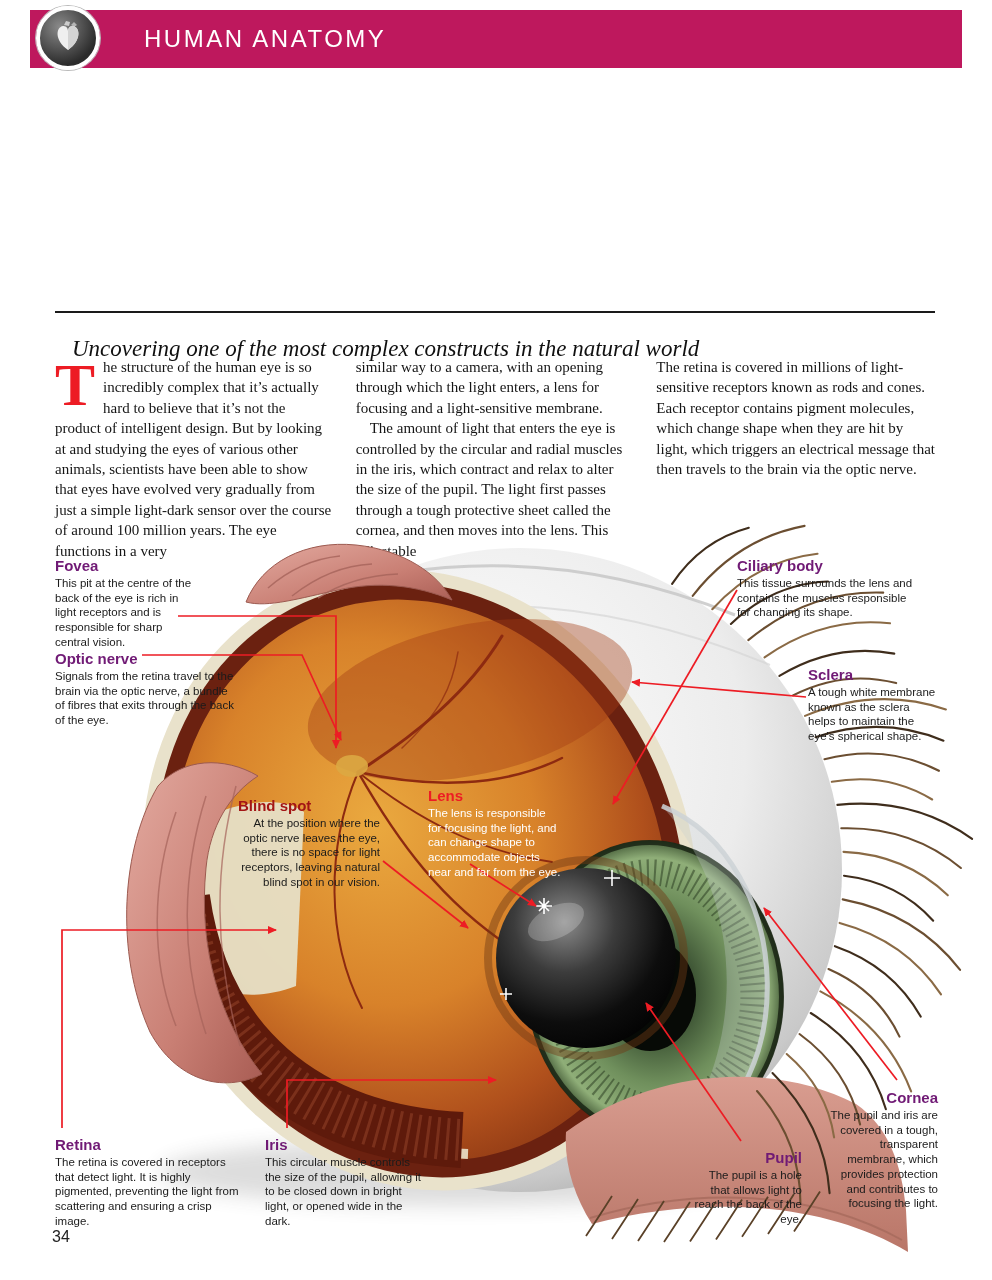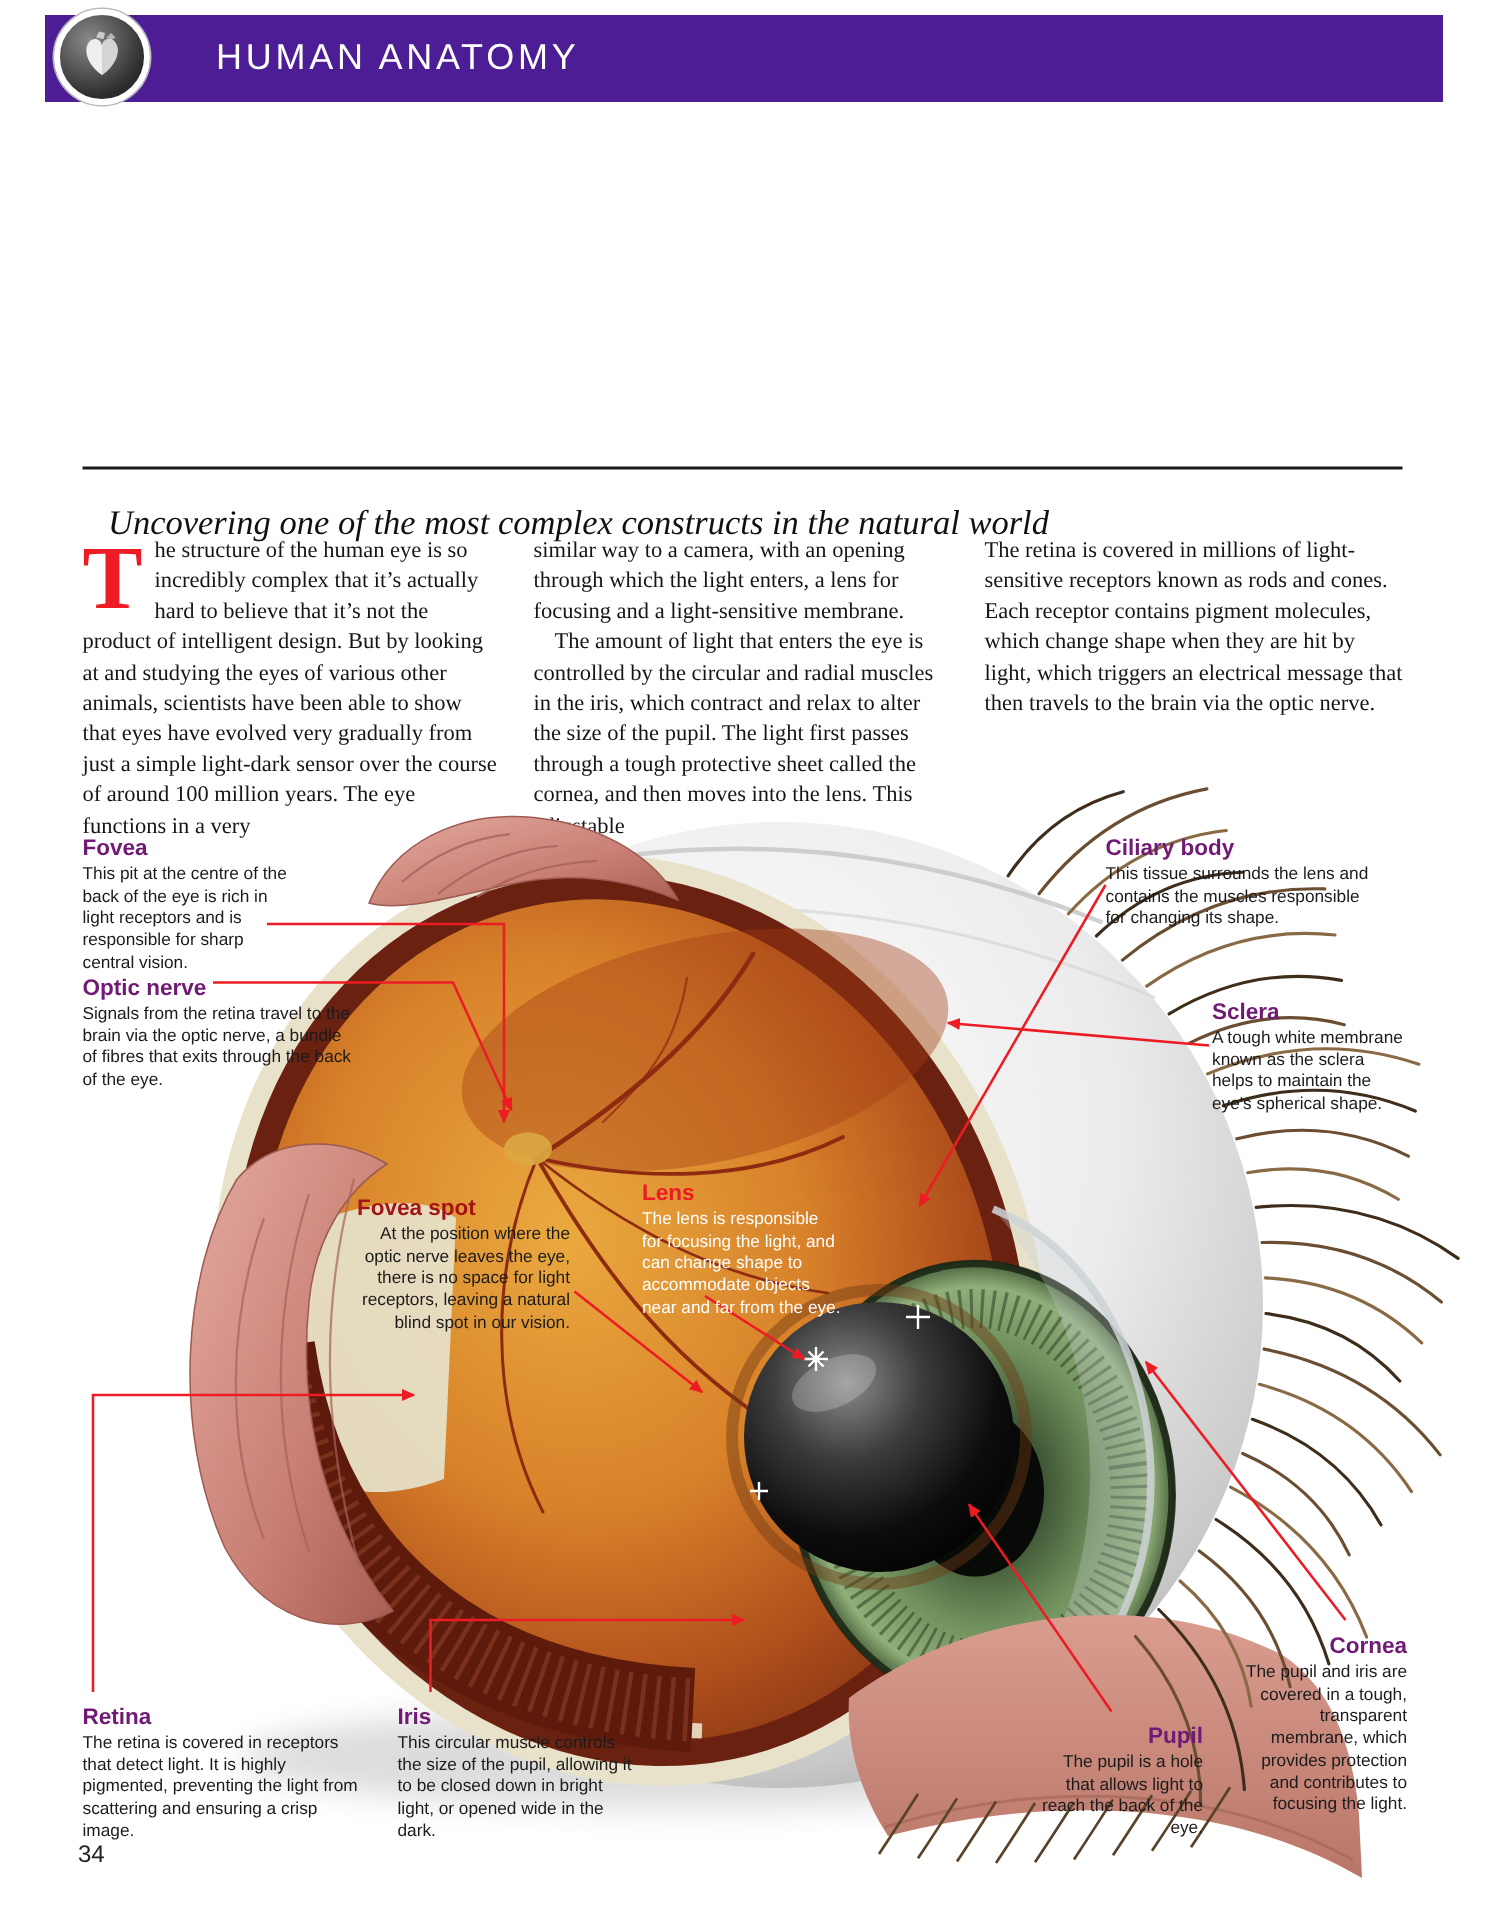--- a/index.html
+++ b/index.html
@@ -1,21 +1,21 @@
 <!DOCTYPE html>
 <html><head>
 <meta charset="utf-8">
 <title>Inside the human eye</title>
 <style>
   html,body{margin:0;padding:0;background:#ffffff;}
   .page{position:relative;width:992px;height:1280px;background:#fff;overflow:hidden;
         font-family:"Liberation Sans",sans-serif;color:#111;}
 
   
-  .banner{position:absolute;left:30px;top:10px;right:30px;height:58px;background:#4c1d95;}
+  .banner{position:absolute;left:30px;top:10px;right:30px;height:58px;background:#be185d;}
   .banner-icon{position:absolute;left:6px;top:-4px;width:64px;height:64px;border-radius:50%;
         background:radial-gradient(circle at 35% 30%, #8a8a8a, #2b2b2b 72%);
         border:4px solid #fff;box-shadow:0 0 0 1px #b9b9b9;
         display:flex;align-items:center;justify-content:center;box-sizing:border-box;}
   .banner-text{position:absolute;left:114px;top:50%;transform:translateY(-50%);
         color:#fff;font-size:24px;letter-spacing:2.5px;}
 
   
   .title{position:absolute;left:48px;top:88px;margin:0;font-weight:bold;font-size:110px;
         line-height:0.95;letter-spacing:-5px;color:#000;}
@@ -254,21 +254,21 @@
       <div class="lbl-title">Optic nerve</div>
       <div class="lbl-text">Signals from the retina travel to the brain via the optic nerve, a bundle of fibres that exits through the back of the eye.</div>
     </div>
 
     <div class="label" style="left:808px;top:666px;width:130px">
       <div class="lbl-title">Sclera</div>
       <div class="lbl-text">A tough white membrane known as the sclera helps to maintain the eye's spherical shape.</div>
     </div>
 
     <div class="label align-right" style="left:238px;top:797px;width:142px">
-      <div class="lbl-title title-dark-red">Fovea spot</div>
+      <div class="lbl-title title-dark-red">Blind spot</div>
       <div class="lbl-text">At the position where the optic nerve leaves the eye, there is no space for light receptors, leaving a natural blind spot in our vision.</div>
     </div>
 
     <div class="label" style="left:428px;top:787px;width:134px">
       <div class="lbl-title title-red">Lens</div>
       <div class="lbl-text text-white">The lens is responsible for focusing the light, and can change shape to accommodate objects near and far from the eye.</div>
     </div>
 
     <div class="label" style="left:55px;top:1136px;width:192px">
       <div class="lbl-title">Retina</div>

